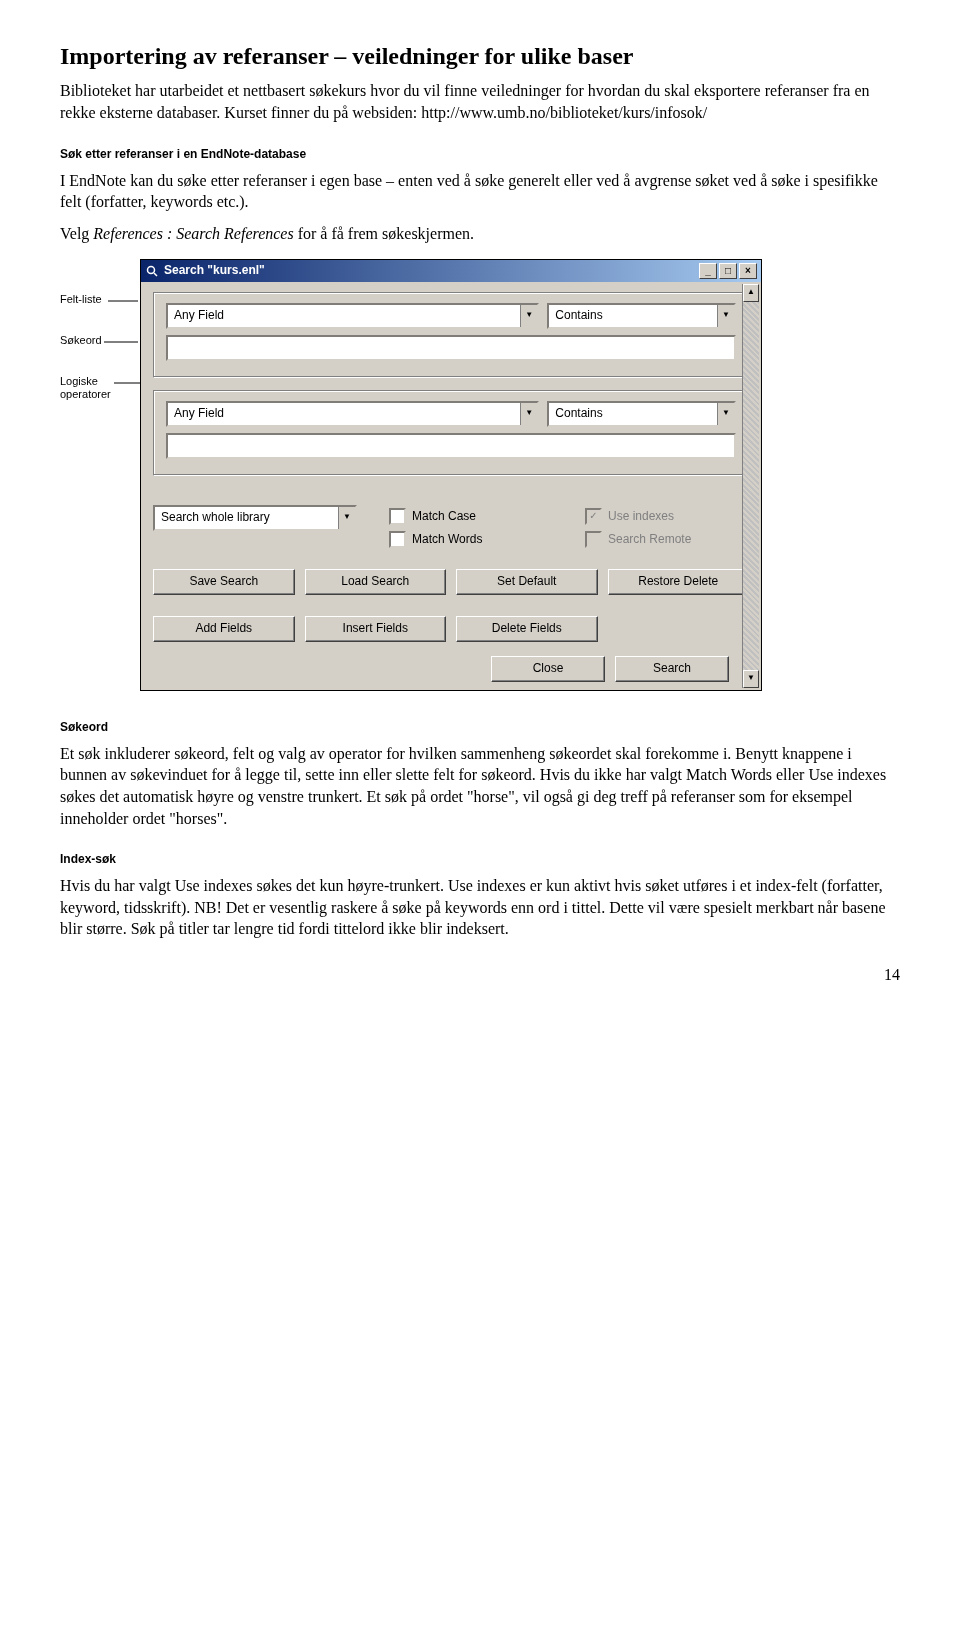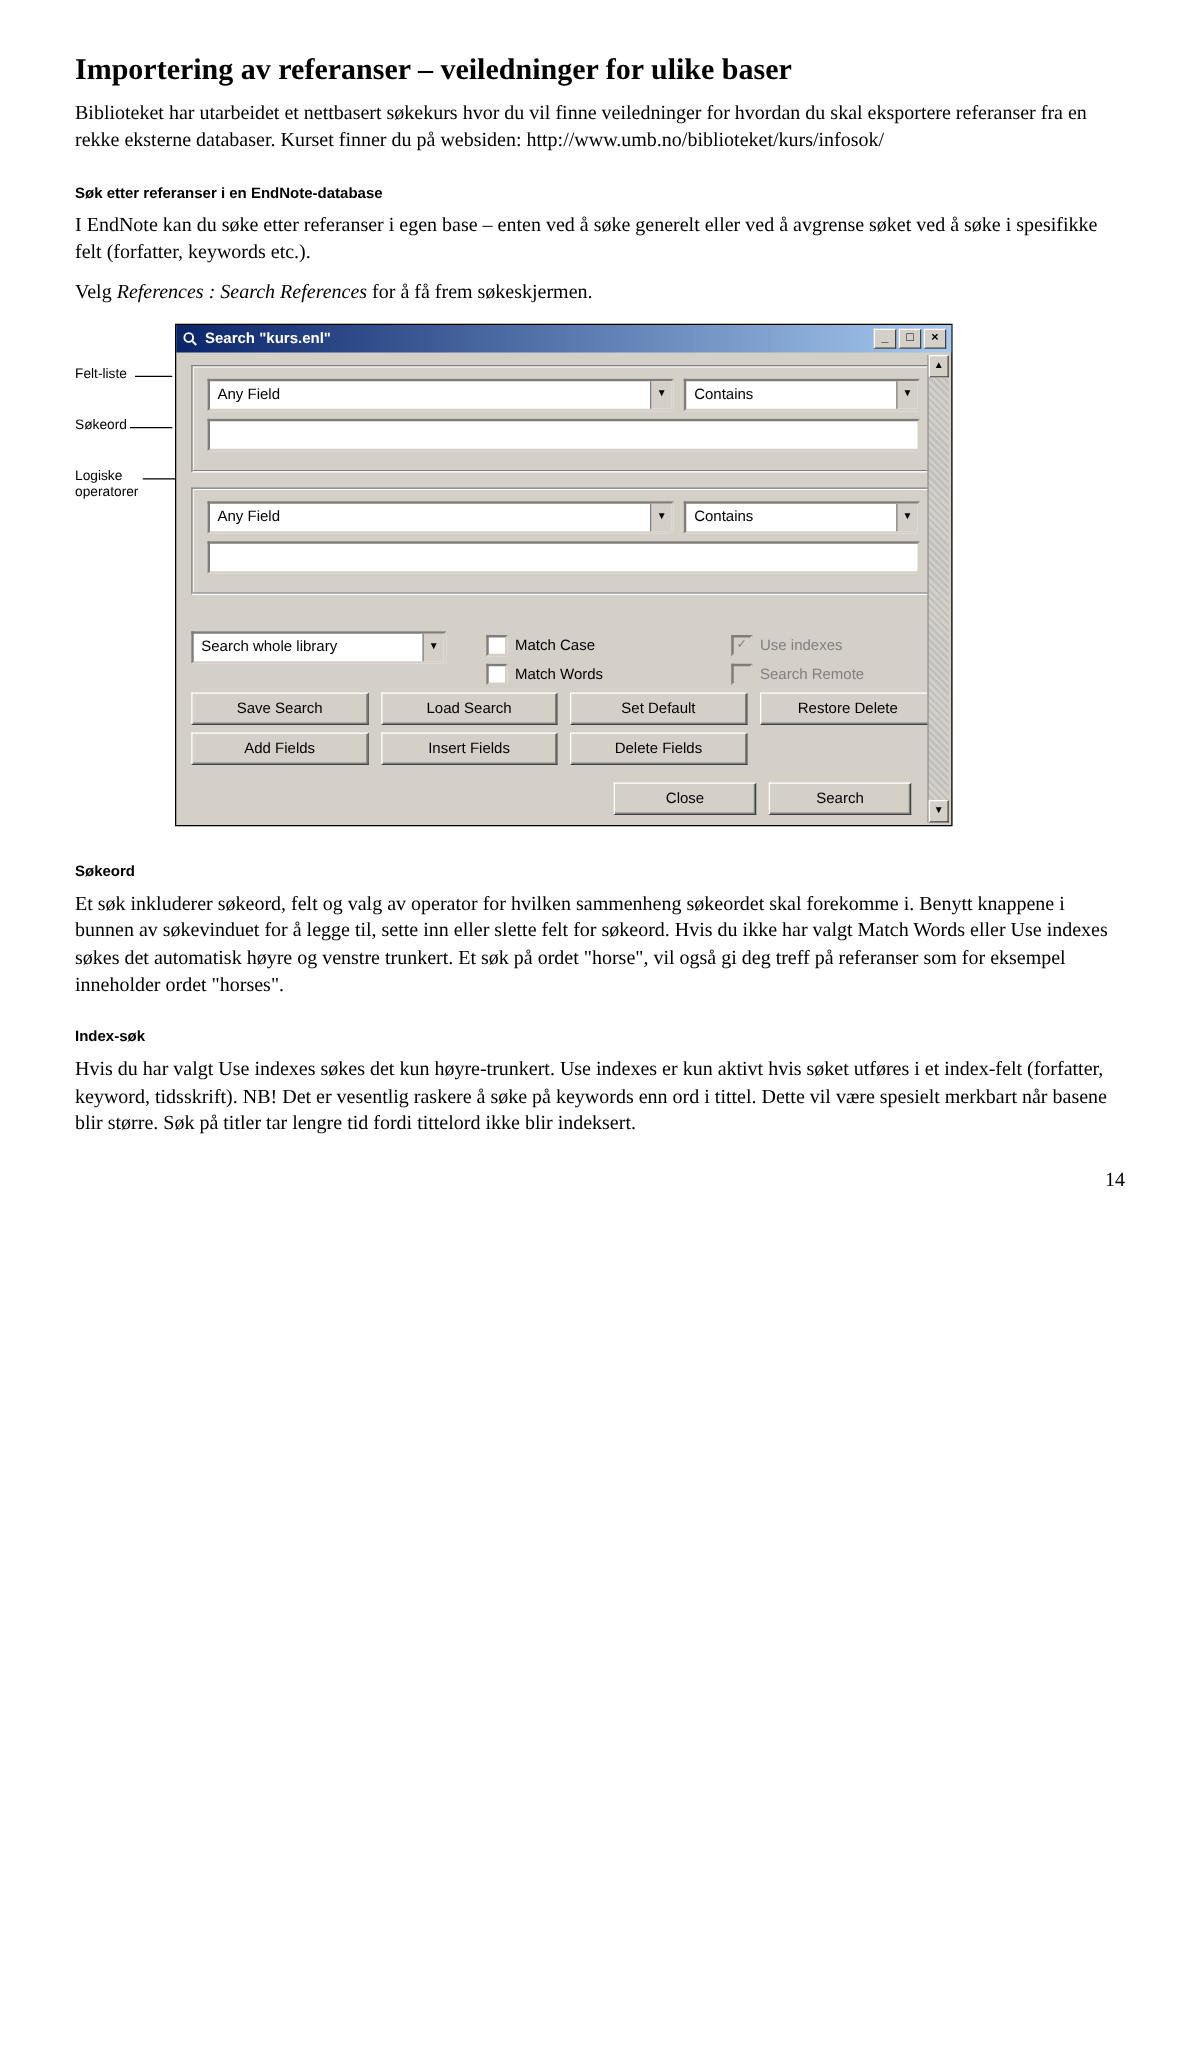--- a/index.html
+++ b/index.html
@@ -168,21 +168,21 @@
     height:24px;
     background:#d4d0c8;
     border:1px solid #fff;
     border-right-color:#404040;
     border-bottom-color:#404040;
     box-shadow: inset -1px -1px #808080;
     font-size:12px;
     display:flex;align-items:center;justify-content:center;
     padding: 0 6px;
   }
-  .btnrow { display:flex; gap:10px; margin-top:6px;}
+  .btnrow { display:flex; gap:10px; margin-top:21px;}
   .btnrow .btn { flex:1; }
   .bottom-btns { display:flex; justify-content:flex-end; gap:10px; margin-top:14px; padding-right:20px;}
   .bottom-btns .btn { width:100px; }
 
   .pagenum {
     text-align: right;
     font-size: 16px;
     margin-top: 24px;
   }
 </style>

